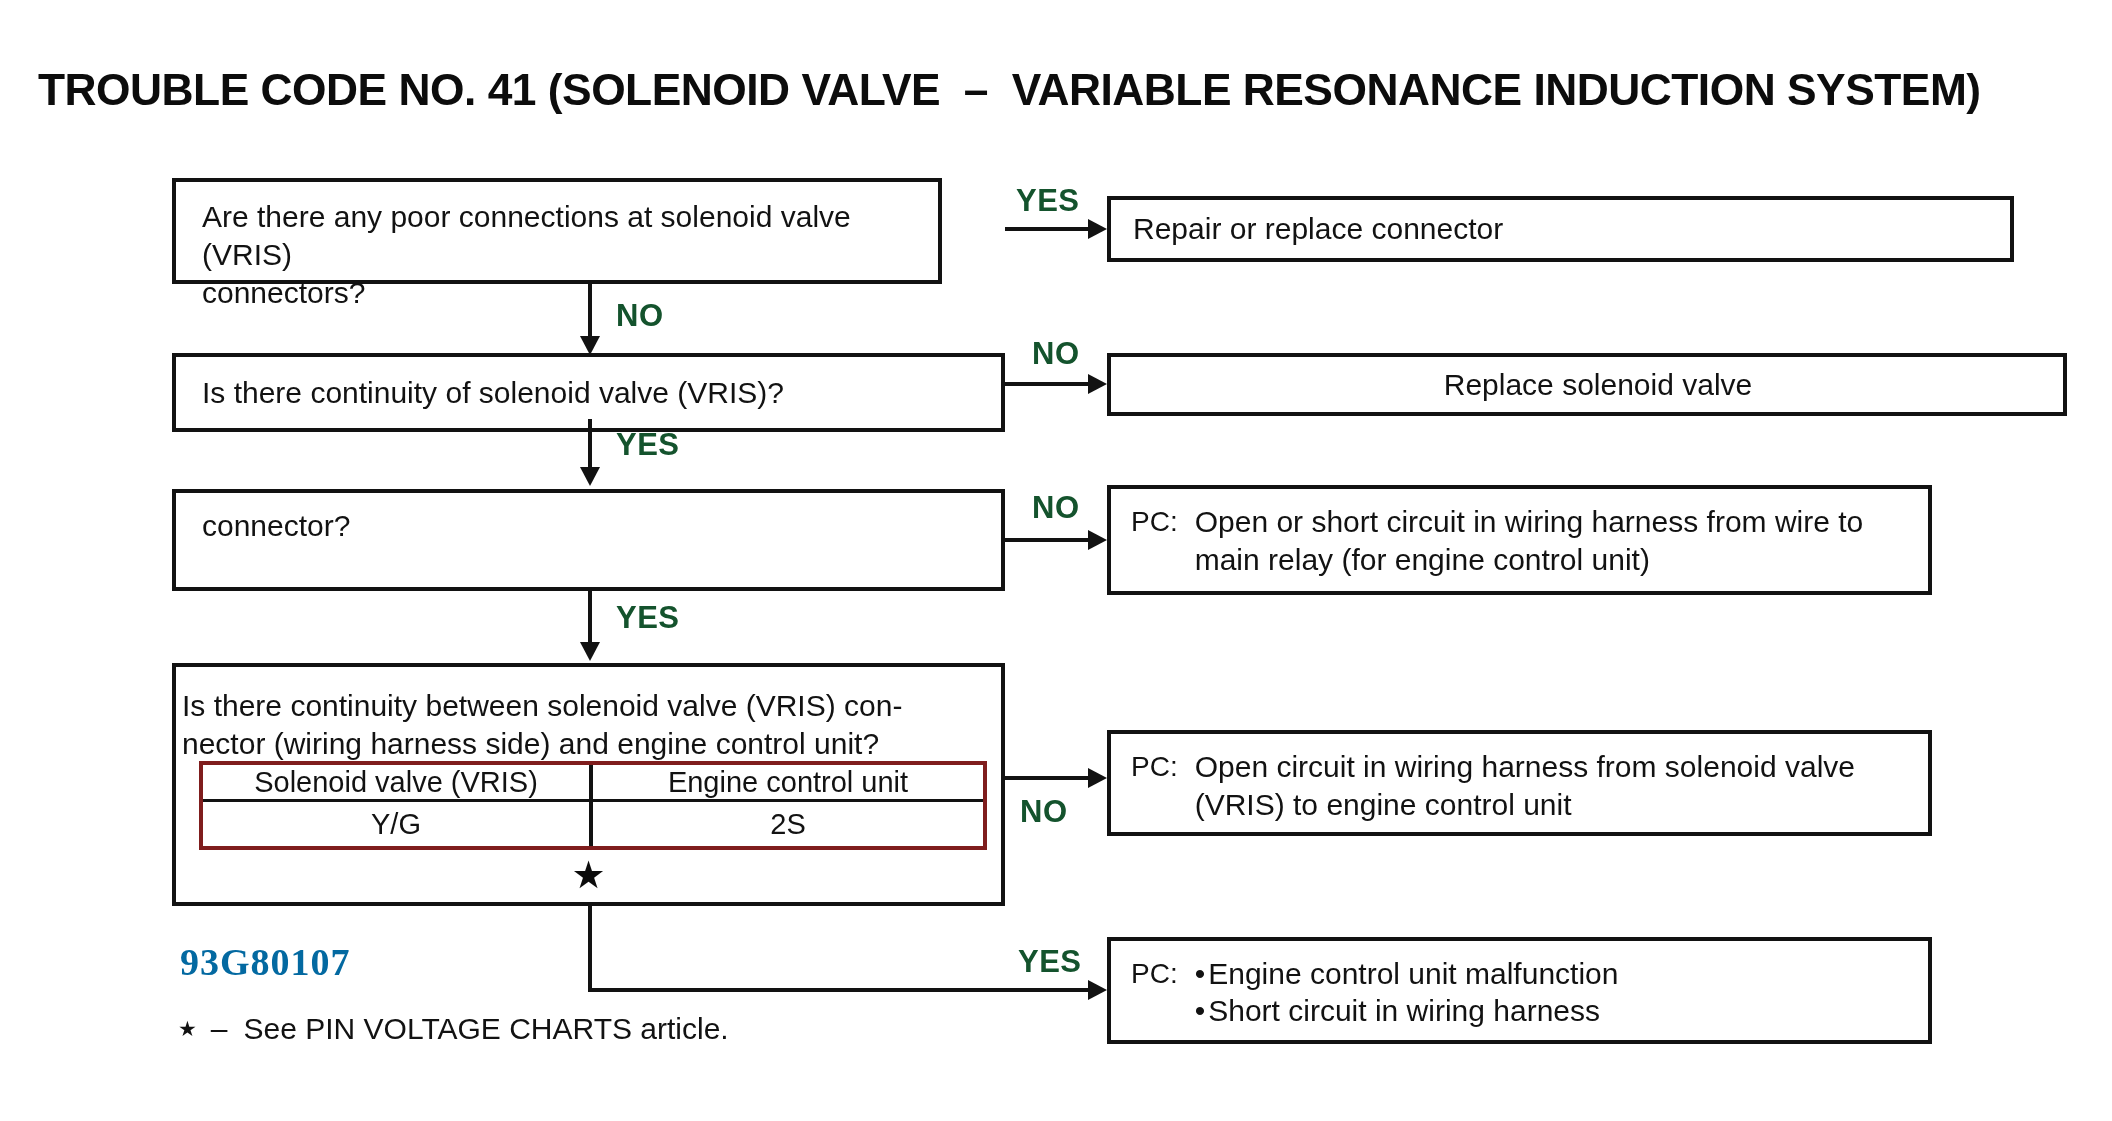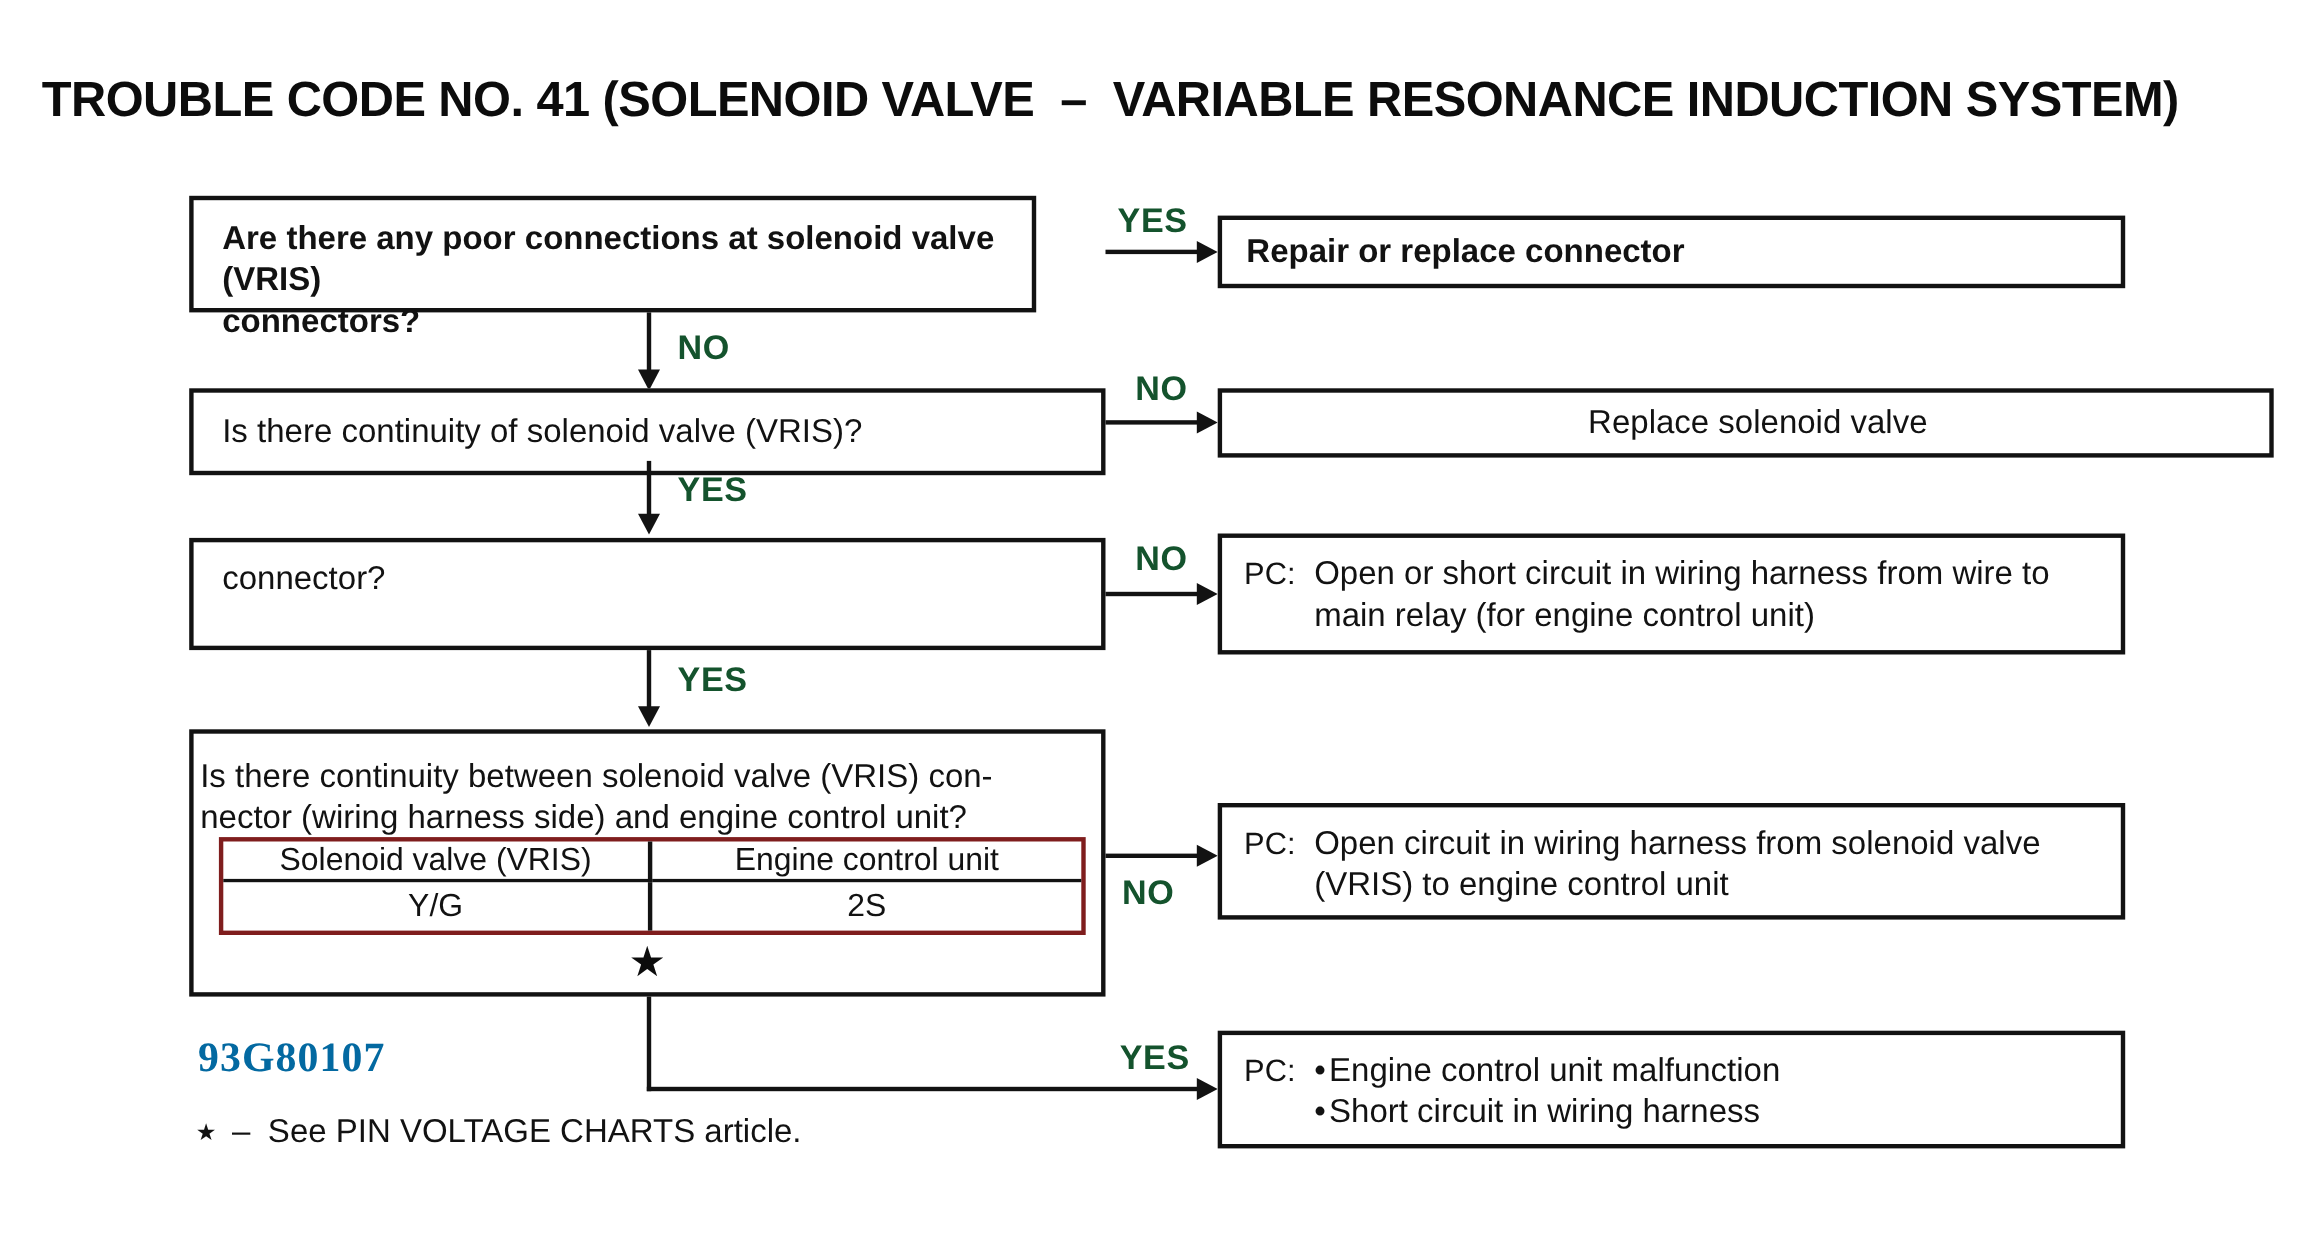--- a/index.html
+++ b/index.html
@@ -61,28 +61,28 @@
   .bline{font-size:30px;line-height:37px;display:flex;align-items:baseline;}
   .bdot{margin-right:3px;font-size:30px;}
 </style>
 </head>
 <body>
 
 <div id="stage">
 
   <div class="title">TROUBLE CODE NO. 41 (SOLENOID VALVE  –  VARIABLE RESONANCE INDUCTION SYSTEM)</div>
 
-  <div class="box" style="left:172px;top:178px;width:770px;height:106px;padding:16px 0 0 26px;font-weight:bold;">
+  <div class="box" style="left:172px;top:178px;width:770px;height:106px;padding:16px 0 0 26px;">
     <div class="qtext">Are there any poor connections at solenoid valve (VRIS)</div>
     <div class="qtext">connectors?</div>
   </div>
   <div class="lbl" style="left:1016px;top:183px;">YES</div>
   <div class="hline" style="left:1005px;top:227px;width:88px;"></div>
   <div class="ah-right" style="left:1088px;top:219px;"></div>
-  <div class="box single" style="left:1107px;top:196px;width:825px;height:66px;padding-left:22px;font-weight:bold;">
+  <div class="box single" style="left:1107px;top:196px;width:907px;height:66px;padding-left:22px;">
     <div class="qtext">Repair or replace connector</div>
   </div>
 
   <div class="vline" style="left:588px;top:284px;height:56px;"></div>
   <div class="ah-down" style="left:580px;top:336px;"></div>
   <div class="lbl" style="left:616px;top:298px;">NO</div>
 
   <div class="box single" style="left:172px;top:353px;width:833px;height:79px;padding-left:26px;">
     <div class="qtext">Is there continuity of solenoid valve (VRIS)?</div>
   </div>

